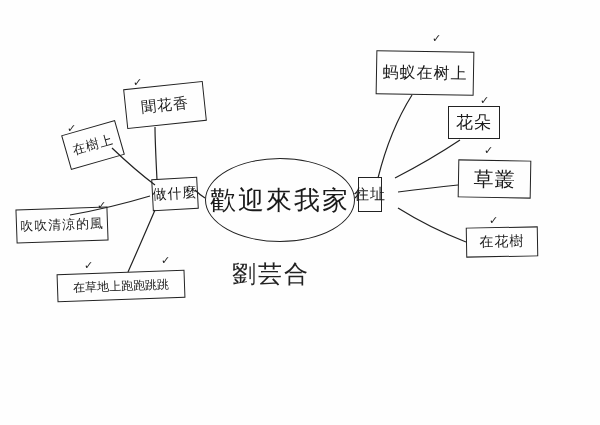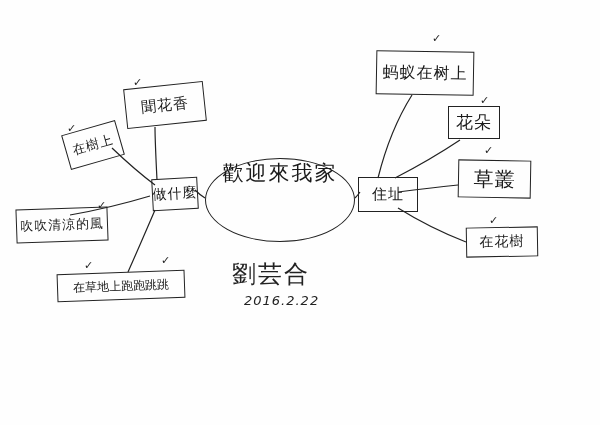--- a/index.html
+++ b/index.html
@@ -41,23 +41,23 @@
       color: #222;
       font-family: "DejaVu Sans", sans-serif;
     }
     .center {
       position: absolute;
       left: 205px; top: 158px;
       width: 150px; height: 84px;
       border: 1.3px solid #222;
       border-radius: 50%;
       display: flex;
-      align-items: flex-start;
+      align-items: center;
       justify-content: center;
-      font-size: 21px;
+      font-size: 26px;
       letter-spacing: 2px;
       box-sizing: border-box;
     }
     .sig {
       position: absolute;
       font-family: "DejaVu Sans", sans-serif;
       color: #222;
     }
   </style>
 </head>
@@ -106,21 +106,21 @@
   <div class="node" style="left:16px; top:208px; width:92px; height:34px; font-size:13px; transform:rotate(-2deg);">
     <span>吹吹清涼的風</span>
   </div>
 
   <span class="check" style="left:84px; top:259px;">✓</span>
   <span class="check" style="left:161px; top:254px;">✓</span>
   <div class="node" style="left:57px; top:272px; width:128px; height:28px; font-size:12px; letter-spacing:0; transform:rotate(-2deg);">
     <span>在草地上跑跑跳跳</span>
   </div>
 
-  <div class="node" style="left:358px; top:177px; width:60px; height:35px; font-size:15px;">
+  <div class="node" style="left:358px; top:177px; width:24px; height:35px; font-size:15px;">
     <span>住址</span>
   </div>
 
   <span class="check" style="left:432px; top:32px;">✓</span>
   <div class="node" style="left:376px; top:51px; width:98px; height:44px; font-size:16px; transform:rotate(1deg);">
     <span>蚂蚁在树上</span>
   </div>
 
   <span class="check" style="left:480px; top:94px;">✓</span>
   <div class="node" style="left:448px; top:106px; width:52px; height:33px; font-size:17px;">
@@ -131,15 +131,14 @@
   <div class="node" style="left:458px; top:160px; width:73px; height:38px; font-size:20px; transform:rotate(1deg);">
     <span>草叢</span>
   </div>
 
   <span class="check" style="left:489px; top:214px;">✓</span>
   <div class="node" style="left:466px; top:227px; width:72px; height:30px; font-size:14px; transform:rotate(-1deg);">
     <span>在花樹</span>
   </div>
 
   <div class="sig" style="left:232px; top:258px; font-size:24px; letter-spacing:2px;text-align:right;">劉芸合</div>
-  <div class="sig" style="left:244px; top:293px; font-size:13px; font-style:italic; letter-spacing:1px;">2016.2.22</div>
 
 </div>
 
 </body></html>

